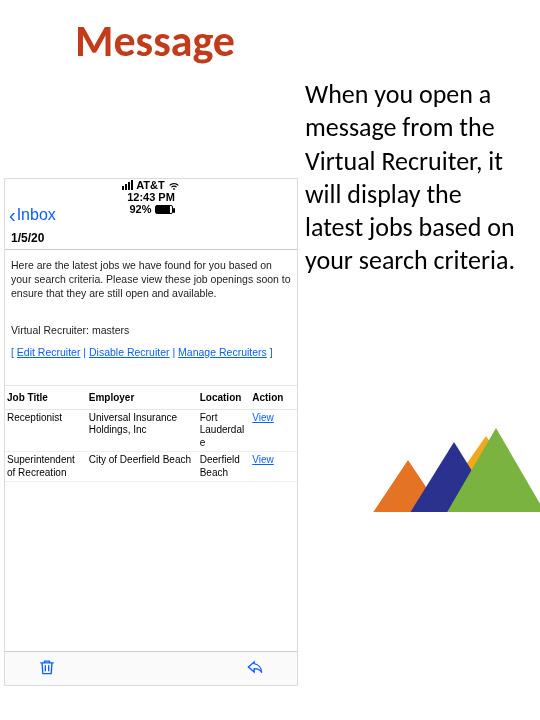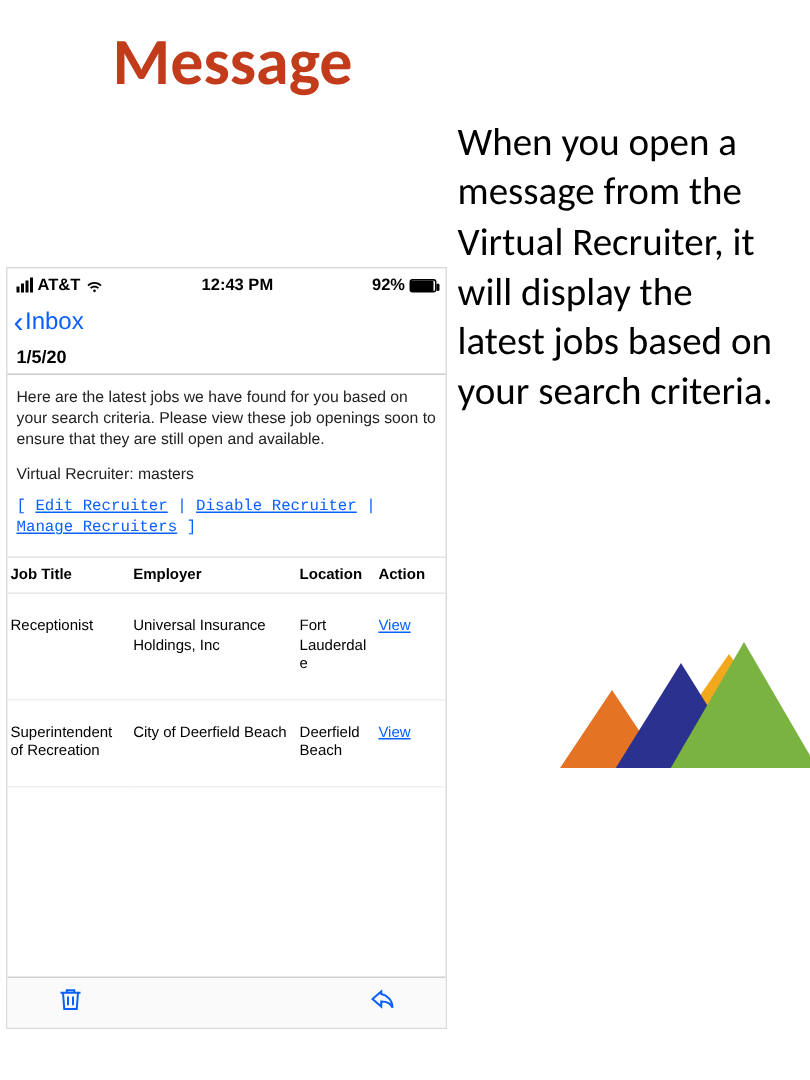--- a/index.html
+++ b/index.html
@@ -1,41 +1,41 @@
 <!DOCTYPE html>
 <html><head>
 <meta charset="utf-8">
 <style>
   * { box-sizing: border-box; margin: 0; padding: 0; }
   html, body { width: 540px; height: 720px; font-family: Calibri, Arial, sans-serif; background: #fff; overflow: hidden; }
   .slide { position: relative; width: 540px; height: 512px; }
   .title { position: absolute; left: 30px; top: 18px; width: 250px; color: #c23b1a; font-weight: 700; font-size: 44px; line-height: 1.05; text-align: center; }
   .desc { position: absolute; left: 305px; top: 78px; width: 215px; color: #000; font-size: 26px; line-height: 1.28; }
   .phone { position: absolute; left: 4px; top: 178px; width: 294px; height: 508px; border: 1px solid #dcdcdc; background: #fff; font-family: -apple-system, "Helvetica Neue", Arial, sans-serif; color: #000; }
-  .statusbar { display: flex; align-items: center; justify-content: space-between; height: 22px; padding: 0 6px; font-size: 11px; font-weight: 600; }
+  .statusbar { display: flex; align-items: center; justify-content: space-between; height: 22px; padding: 0 6px; font-size: 11px; font-weight: 600; flex-direction: column; }
   .statusbar .left { display: flex; align-items: center; gap: 3px; }
   .statusbar .right { display: flex; align-items: center; gap: 3px; }
   .sigbars { display: inline-flex; align-items: flex-end; gap: 1px; }
   .sigbars span { display: inline-block; width: 2px; background: #000; }
   .sigbars span:nth-child(1){height:4px}.sigbars span:nth-child(2){height:6px}.sigbars span:nth-child(3){height:8px}.sigbars span:nth-child(4){height:10px}
   .wifi { width: 12px; height: 12px; }
   .battery { display:inline-block; width:18px; height:9px; border:1px solid #000; border-radius:2px; position:relative;}
   .battery::after{content:"";position:absolute;right:-3px;top:2px;width:2px;height:5px;background:#000;border-radius:1px;}
   .battery i{display:block;height:100%;width:92%;background:#000;}
   .navback { display: flex; align-items: center; height: 28px; padding: 0 4px; color: #0a60ff; font-size: 16px; }
   .navback .chev { font-size: 20px; margin-right: 1px; line-height: 1; }
   .datehdr { font-size: 12px; font-weight: 700; padding: 2px 6px 4px; border-bottom: 1px solid #c9c9c9; }
   .msgbody { padding: 8px 6px 6px; font-size: 10.5px; color: #222; border-bottom: 1px solid #e3e3e3;}
-  .msgbody p { margin-bottom: 8px; line-height: 1.35; }
+  .msgbody p { margin-bottom: 22px; line-height: 1.35; }
   .msgbody .vr { margin-bottom: 8px; }
-  .msgbody .links { color: #0a60ff; margin-bottom: 6px; font-family: Liberation Mono, monospace; }
+  .msgbody .links { color: #0a60ff; margin-bottom: 20px; }
   .msgbody .links a { text-decoration: underline; cursor: pointer; }
   table.jobs { width: 100%; border-collapse: collapse; font-size: 10px; table-layout: fixed;}
   table.jobs th { font-weight: 700; padding: 6px 2px; text-align: left; vertical-align: bottom; border-bottom: 1px solid #e6e6e6; word-wrap: break-word;}
-  table.jobs td { padding: 16px 2px; vertical-align: top; border-bottom: 1px solid #efefef; word-wrap: break-word; line-height:1.25;}
+  table.jobs td { padding: 2px 2px; vertical-align: top; border-bottom: 1px solid #efefef; word-wrap: break-word; line-height:1.25;}
   table.jobs col.c1{width:28%}table.jobs col.c2{width:38%}table.jobs col.c3{width:18%}table.jobs col.c4{width:16%}
   table.jobs .view { color:#0a60ff; text-decoration: underline; cursor:pointer;}
   .toolbar { position: absolute; left:0; right:0; bottom:0; height:34px; border-top:1px solid #d0d0d0; display:flex; align-items:center; justify-content:space-between; padding:0 32px; color:#0a60ff; background:#fafafa;}
   .toolbar svg { width:20px; height:20px; }
   .deco { position:absolute; right:0; bottom:0; width:180px; height:120px; overflow:hidden; pointer-events:none;}
   .tri { position:absolute; width:0; height:0; }
   .tri.t1{right:92px;bottom:-8px;border-left:40px solid transparent;border-right:40px solid transparent;border-bottom:60px solid #e57324;}
   .tri.t2{right:40px;bottom:-4px;border-left:46px solid transparent;border-right:46px solid transparent;border-bottom:74px solid #2b318f;}
   .tri.t3{right:-6px;bottom:-2px;border-left:50px solid transparent;border-right:50px solid transparent;border-bottom:86px solid #7bb341;}
   .tri.t4{right:26px;bottom:36px;border-left:28px solid transparent;border-right:28px solid transparent;border-bottom:40px solid #f2a81d;}

